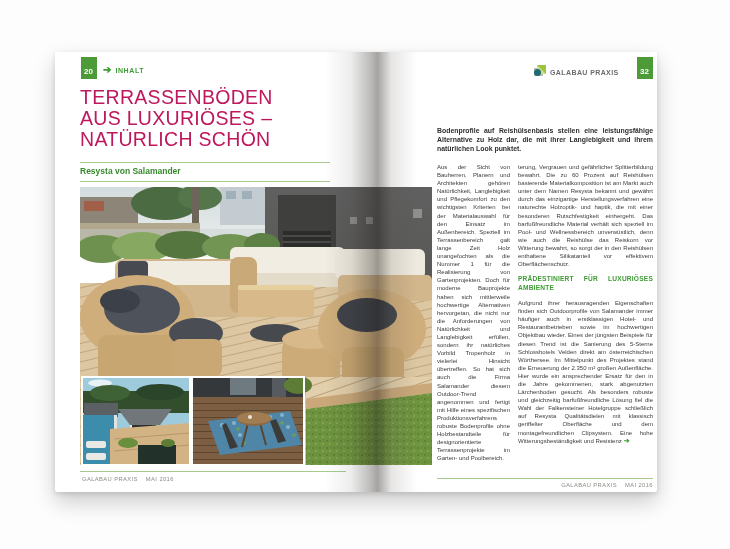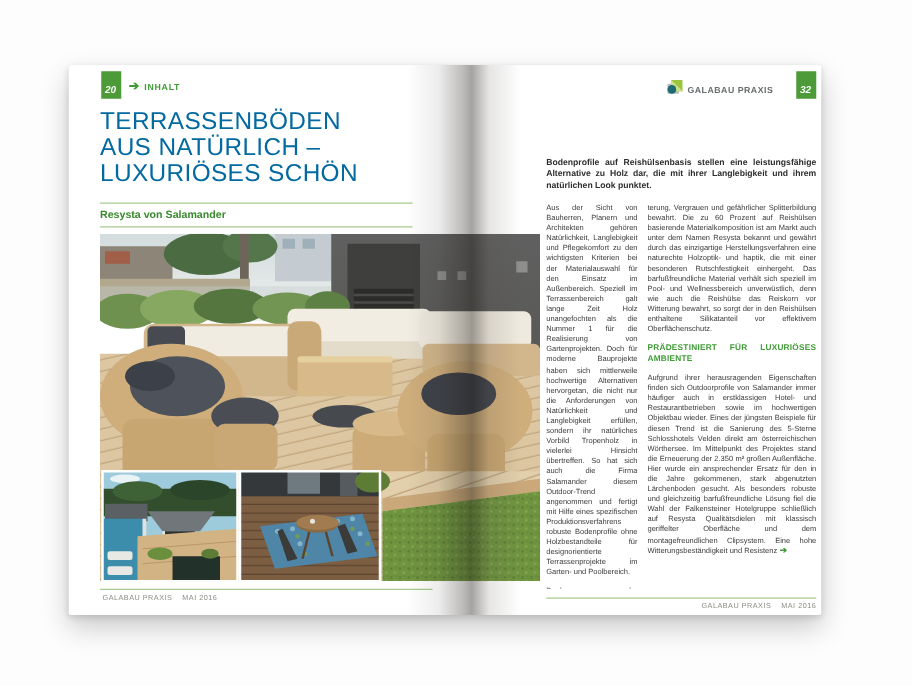--- a/index.html
+++ b/index.html
@@ -7,29 +7,29 @@
   .stage{position:relative;width:730px;height:549px;}
   .spread{position:absolute;left:55px;top:52px;width:602px;height:440px;background:#ffffff;
     border-radius:2px;box-shadow:0 10px 22px rgba(0,0,0,.20),0 2px 5px rgba(0,0,0,.12);}
   .abs{position:absolute;}
   
   .fold{left:270px;top:0;width:92px;height:440px;z-index:40;pointer-events:none;
     background:linear-gradient(90deg,rgba(30,26,22,0) 0%,rgba(30,26,22,.08) 28%,
       rgba(30,26,22,.30) 50%,rgba(30,26,22,.40) 57%,rgba(80,74,68,.14) 72%,rgba(30,26,22,0) 100%);}
   
   .badge{width:16px;height:22px;background:#4c9b38;color:#fff;font-size:8px;font-weight:bold;
-    display:flex;align-items:flex-end;justify-content:flex-start;padding:0 0 3px 3px;box-sizing:border-box;font-style:italic;}
+    display:flex;align-items:flex-end;justify-content:flex-start;padding:0 0 3px 3px;box-sizing:border-box;}
   .badge.b20{left:26px;top:5px;}
   .badge.b21{left:582px;top:5px;}
   
   .nav{left:48px;top:13px;display:flex;align-items:center;gap:4px;cursor:pointer;}
   .nav .arr{color:#3f9c35;font-size:10px;font-weight:bold;line-height:10px;}
   .nav .lbl{color:#3f9c35;font-size:7px;font-weight:bold;letter-spacing:.6px;}
   
-  .title{left:25px;top:35px;width:290px;color:#0369a1;font-size:19.5px;line-height:21px;
+  .title{left:25px;top:35px;width:290px;color:#be185d;font-size:19.5px;line-height:21px;
     font-weight:300;letter-spacing:.3px;}
   .rule{height:1px;background:#a6cb8d;}
   .rule.r1{left:25px;top:110px;width:250px;}
   .rule.r2{left:25px;top:129px;width:250px;}
   .subtitle{left:25px;top:114px;width:250px;text-align:left;color:#378a2c;
     font-size:8.5px;font-weight:bold;}
   
   .photo{left:25px;top:135px;width:352px;height:278px;overflow:hidden;}
   
   .frule-l{left:25px;top:419px;width:266px;}
@@ -60,22 +60,22 @@
 
     <div class="abs badge b20">20</div>
 
     <div class="abs nav">
       <span class="arr">➔</span>
       <span class="lbl">INHALT</span>
     </div>
 
     <div class="abs title">
       <div>TERRASSENBÖDEN</div>
-      <div>AUS NATÜRLICH –</div>
-      <div>LUXURIÖSES SCHÖN</div>
+      <div>AUS LUXURIÖSES –</div>
+      <div>NATÜRLICH SCHÖN</div>
     </div>
 
     <div class="abs rule r1"></div>
     <div class="abs subtitle">Resysta von Salamander</div>
     <div class="abs rule r2"></div>
 
     <div class="abs photo">
       <svg width="352" height="278" viewBox="0 0 352 278" xmlns="http://www.w3.org/2000/svg">
         <defs>
           <linearGradient id="sky" x1="0" y1="0" x2="0" y2="1">

